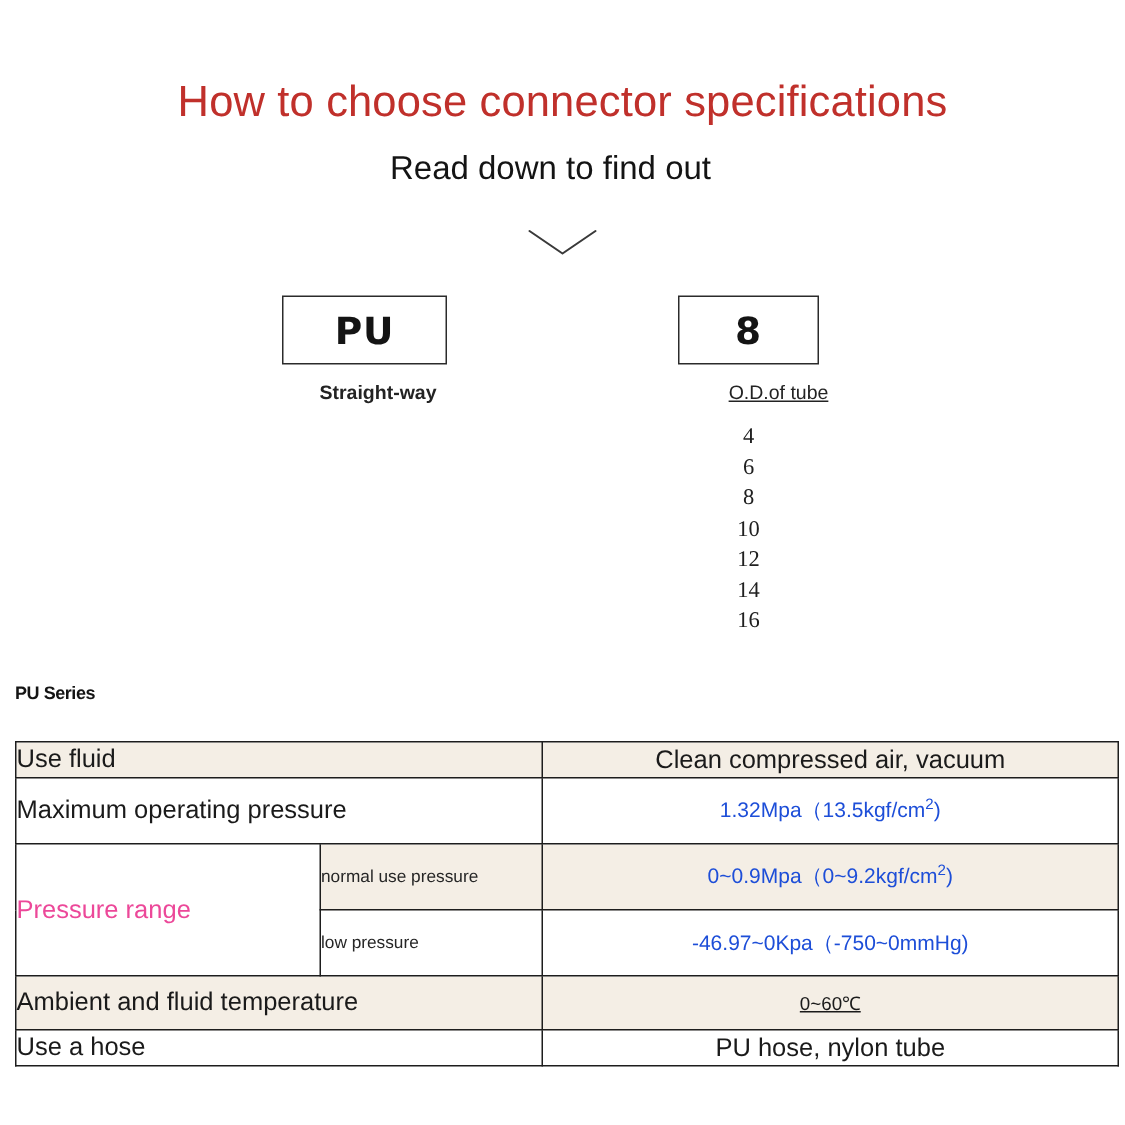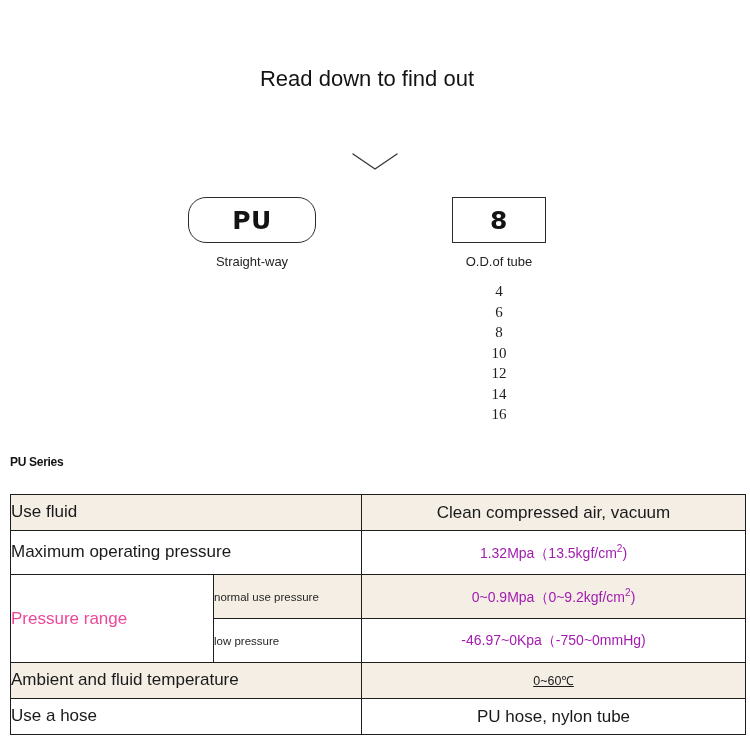--- a/index.html
+++ b/index.html
@@ -67,32 +67,32 @@
     align-items: center;
     justify-content: center;
   }
   .code-box-text {
     font-family: "DejaVu Sans", sans-serif;
     font-weight: bold;
     font-size: 25px;
     color: #141414;
     letter-spacing: 0.5px;
   }
-  #box-pu { left: 188px; width: 128px; border-radius: 18px; }
+  #box-pu { left: 188px; width: 110px; }
   #box-od { left: 452px; width: 94px; }
 
   .code-caption {
     position: absolute;
     font-size: 13px;
     color: #232323;
     text-align: center;
     top: 254px;
   }
-  #caption-pu { left: 188px; width: 128px; }
-  #caption-od { left: 452px; width: 94px; }
+  #caption-pu { left: 188px; width: 128px; font-weight: bold; }
+  #caption-od { left: 472px; width: 94px; text-decoration: underline; }
 
   
   .size-list {
     position: absolute;
     top: 281px;
     left: 452px;
     width: 94px;
     text-align: center;
   }
   .size-item {
@@ -129,21 +129,21 @@
     vertical-align: middle;
     box-sizing: border-box;
   }
   .shade { background: #F4EEE5; }
   .plain { background: #ffffff; }
 
   .lbl {
     font-size: 17px;
     color: #1a1a1a;
     padding-left: 10px;
-    height: 36px;
+    height: 24px;
     line-height: 1.2;
   }
   .lbl-merged {
     font-size: 17px;
     color: #ec4899;
     padding-left: 10px;
   }
   .sublbl {
     font-size: 11.5px;
     color: #262626;
@@ -151,37 +151,38 @@
     height: 36px;
   }
   .val {
     font-size: 17px;
     color: #1a1a1a;
     text-align: center;
     height: 24px;
   }
   .val-small {
     font-size: 14px;
-    color: #a21caf;
+    color: #1d4ed8;
     text-align: center;
     height: 44px;
   }
   .val-tiny {
     font-size: 12.5px;
     color: #1a1a1a;
     text-align: center;
     height: 36px;
     text-decoration: underline;
   }
   .sup { font-size: 0.72em; vertical-align: super; }
 </style>
 </head>
 <body>
 
 <div class="header">
+  <h1 class="main-title">How to choose connector specifications</h1>
   <p class="sub-title">Read down to find out</p>
 </div>
 
 <div class="chevron-wrap">
   <svg class="chevron-svg" width="48" height="20" viewBox="0 0 48 20">
     <polyline points="2,2 24,17 46,2" fill="none" stroke="#3a3a3a" stroke-width="1.4" stroke-linecap="round" stroke-linejoin="round"></polyline>
   </svg>
 </div>
 
 <div class="code-row">

